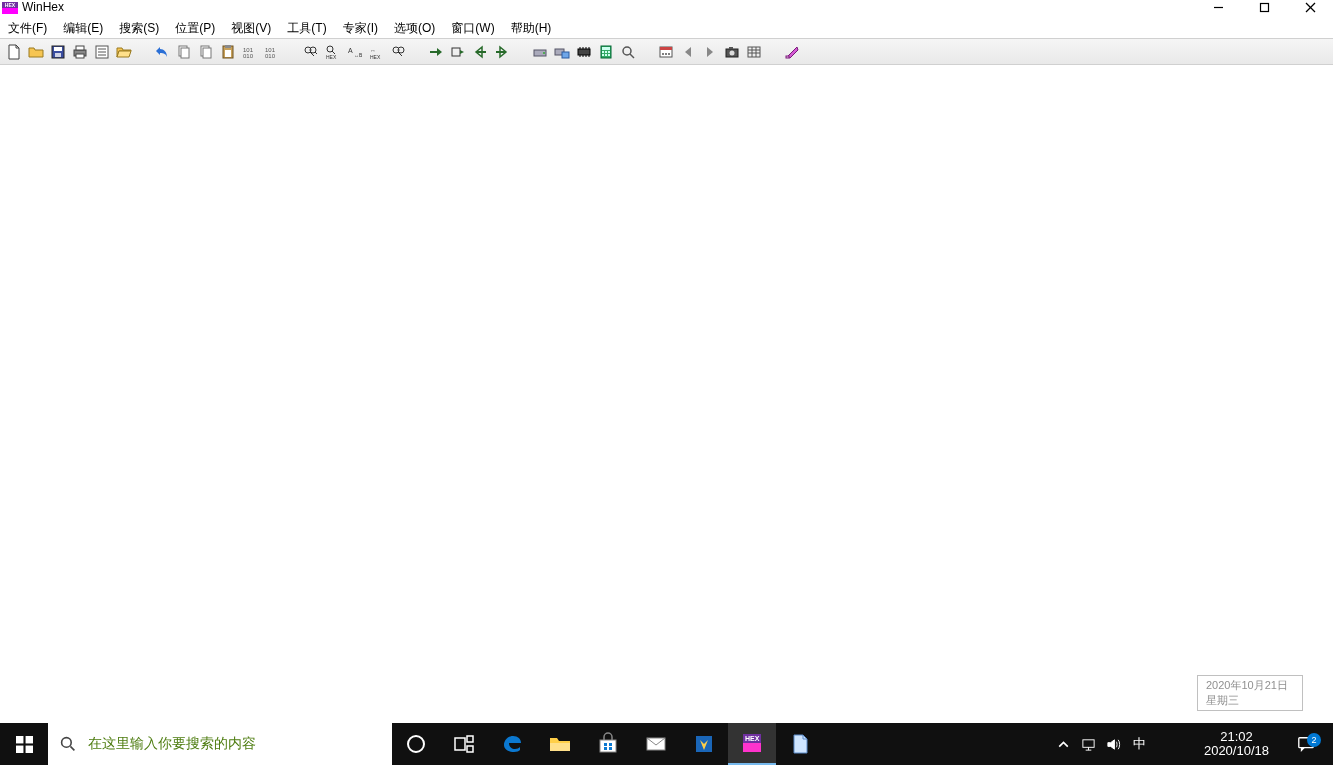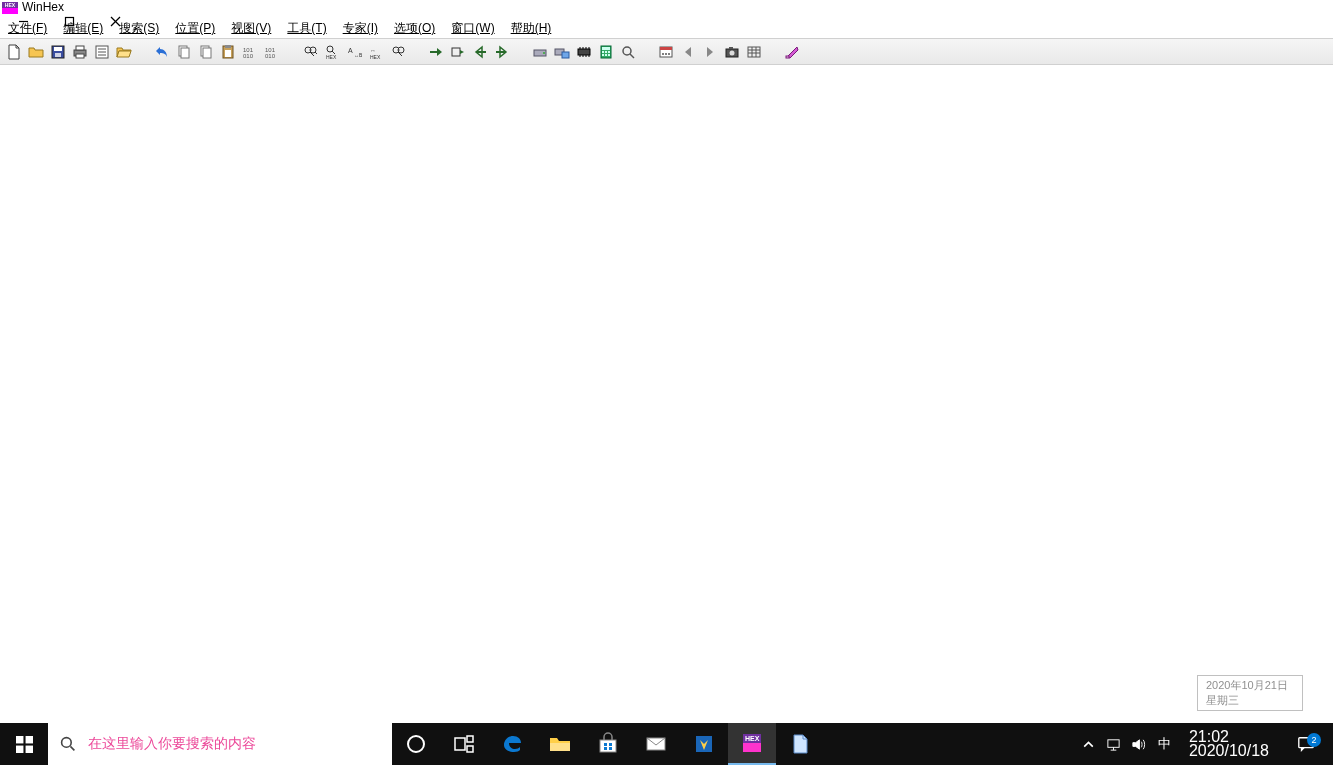--- a/index.html
+++ b/index.html
@@ -6,21 +6,20 @@
   html, body { width: 1333px; height: 765px; overflow: hidden; background: #fff; }
 
   
   .titlebar {
     height: 18px;
     background: #fff;
     display: flex;
     align-items: flex-start;
     justify-content: space-between;
     font-size: 12px;
-    flex-direction: column;
   }
   .titlebar-left { display: flex; align-items: center; gap: 4px; padding-left: 2px; }
   .app-icon {
     width: 16px; height: 12px; margin-top:1px;
     display:flex; flex-direction:column;
   }
   .app-icon .top { height:6px; background:#7030a0; color:#fff; font-size:5px; font-weight:bold; text-align:center; line-height:6px;}
   .app-icon .bot { height:6px; background:#ff00ff;}
   .titlebar-title { font-size: 12px; color: #000; line-height: 14px; }
   .titlebar-right { display: flex; height: 18px; }
@@ -28,21 +27,21 @@
   .winbtn svg { width: 11px; height: 11px; stroke:#000; fill:none; stroke-width:1.2; }
 
   
   .menubar {
     height: 20px;
     display:flex;
     align-items:center;
     font-size: 12px;
     background:#fff;
   }
-  .menuitem { padding: 0 8px; line-height:20px; color:#000;text-decoration:underline; }
+  .menuitem { padding: 0 8px; line-height:20px; color:#000; }
 
   
   .toolbar {
     height: 27px;
     background: linear-gradient(#f5f5f5,#e9e9e9);
     border-top:1px solid #d0d0d0;
     border-bottom:1px solid #d0d0d0;
     display:flex;
     align-items:center;
     padding-left:4px;
@@ -90,35 +89,35 @@
     width:48px; display:flex; align-items:center; justify-content:center;
   }
   .start svg { width:17px; height:17px; fill:#fff; }
   .searchbox {
     flex:0 0 344px;
     background:#fff;
     display:flex;
     align-items:center;
     padding-left:12px;
     gap:12px;
-    color:#ec4899;
+    color:#4d7c0f;
     font-size:14px;
   }
   .searchbox svg { width:16px; height:16px; stroke:#444; fill:none; stroke-width:2;}
   .tb-icons { display:flex; }
   .tb-icon { width:48px; display:flex; align-items:center; justify-content:center; position:relative;}
   .tb-icon.active { background:#333; border-bottom:2px solid #76b9ed;}
   .tb-icon svg { width:24px; height:24px; }
   .tray {
     margin-left:auto; display:flex; align-items:center; gap:10px; padding-right:6px;
     font-size:12px;
   }
   .tray-icon { display:flex; align-items:center; justify-content:center; }
   .tray-icon svg { width:15px; height:15px; fill:#fff; stroke:#fff;}
-  .clock { line-height:14px; font-size:16px; padding:0 6px;}
+  .clock { text-align:center; line-height:14px; font-size:13px; padding:0 6px;margin-left:40px;}
   .action-center { width:42px; display:flex; align-items:center; justify-content:center; position:relative;}
   .action-center svg { width:18px; height:18px; stroke:#fff; fill:none; stroke-width:1.5;}
   .badge {
     position:absolute; bottom:6px; right:6px;
     background:#0078d4; color:#fff;
     border-radius:8px; font-size:9px;
     min-width:14px; height:14px; line-height:14px; text-align:center;
     padding:0 2px;
   }
   .ime { font-size:13px; padding:0 2px; }

